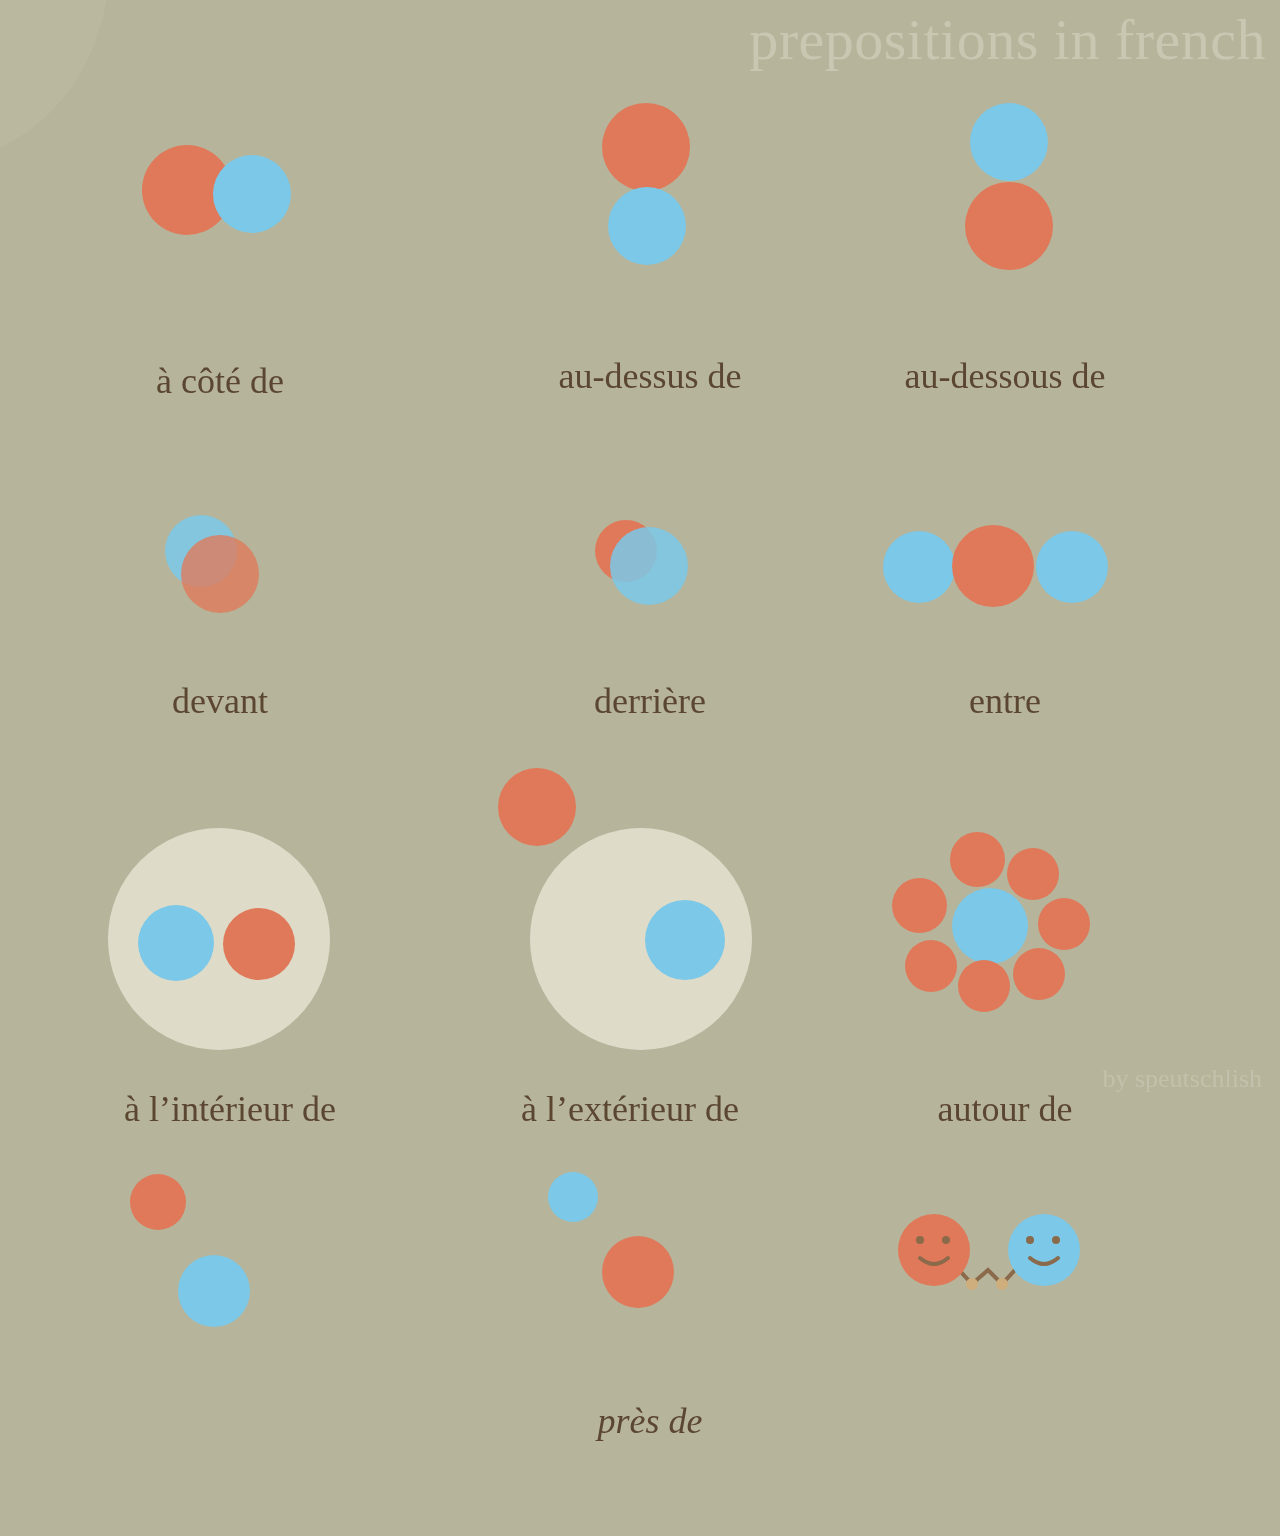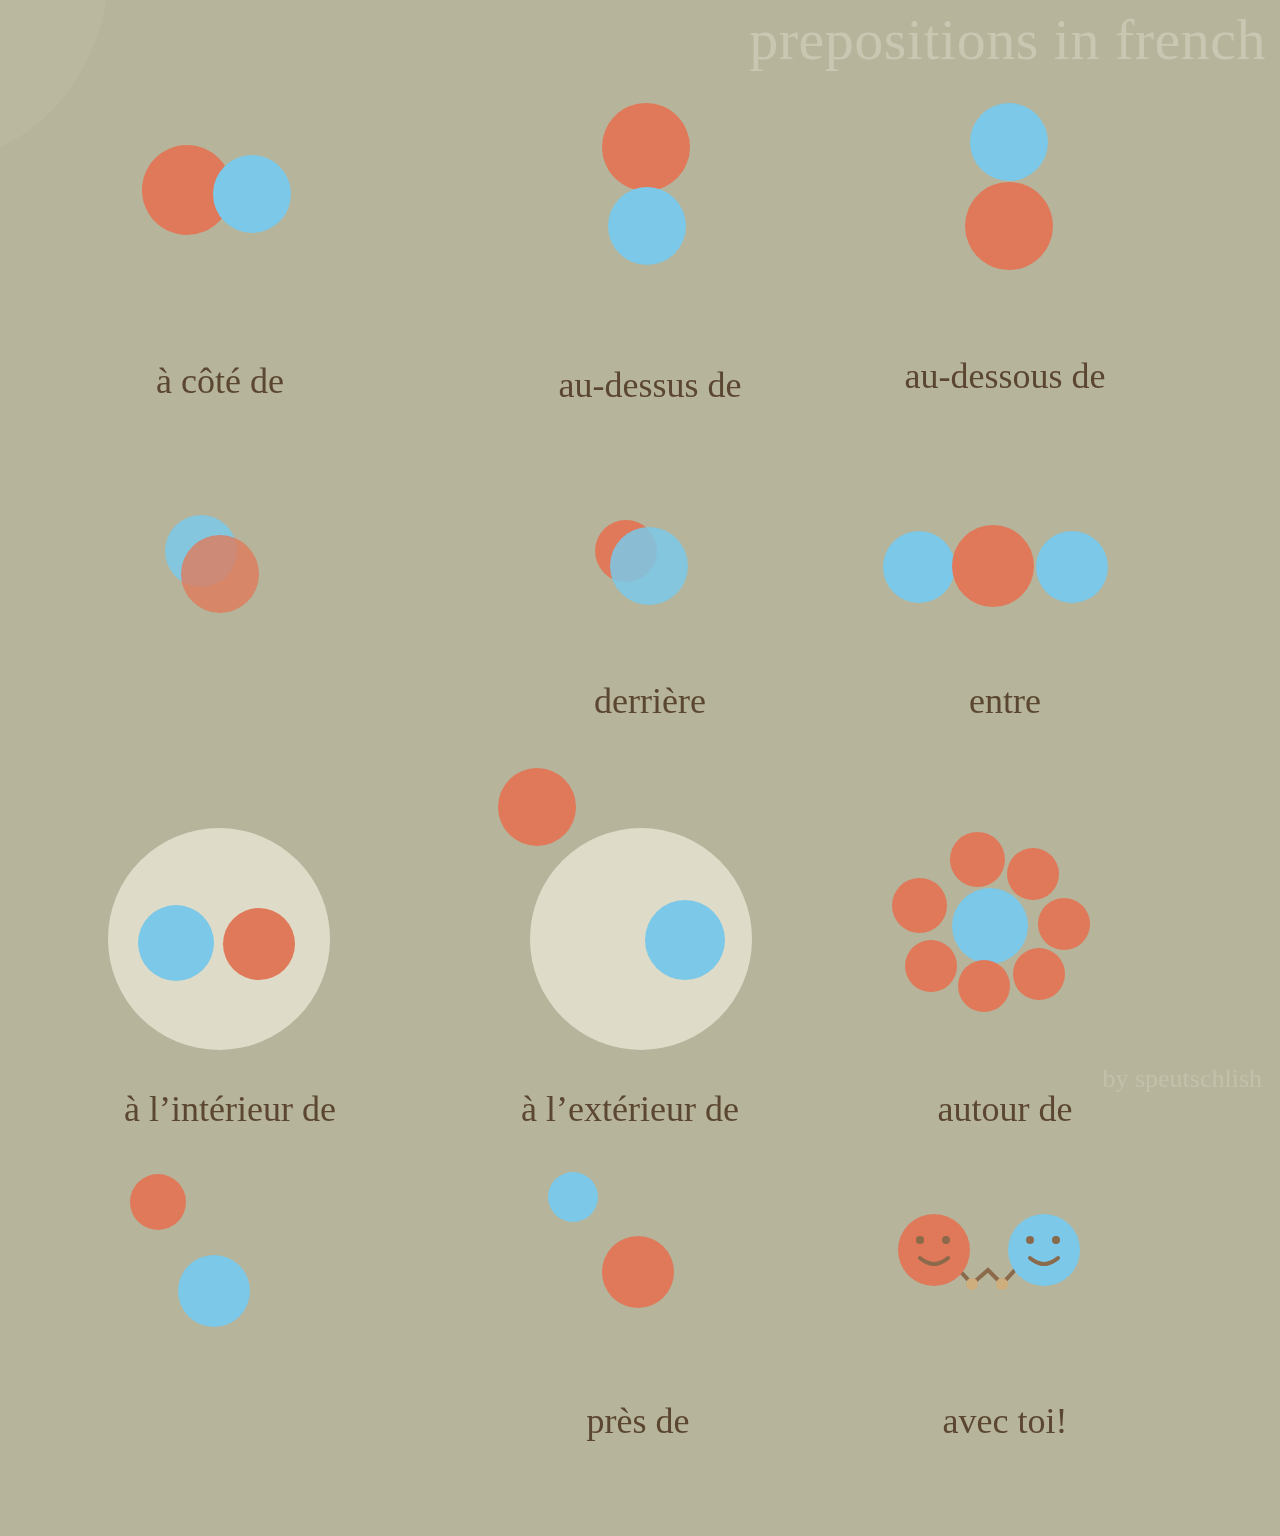--- a/index.html
+++ b/index.html
@@ -89,36 +89,37 @@
     </div>
   </div>
   <div class="label" style="left:80px; top:360px; width:280px;">à côté de</div>
 
   <div class="cell" style="left:510px; top:90px; width:280px; height:200px;">
     <div class="art">
       <div class="dot orange" style="left:92px; top:13px; width:88px; height:88px;"></div>
       <div class="dot blue" style="left:98px; top:97px; width:78px; height:78px;"></div>
     </div>
   </div>
-  <div class="label" style="left:500px; top:364px; width:300px;">au-dessus de</div>
+  <div class="label" style="left:500px; top:355px; width:300px;">au-dessus de</div>
 
   <div class="cell" style="left:865px; top:90px; width:280px; height:200px;">
     <div class="art">
       <div class="dot blue" style="left:105px; top:13px; width:78px; height:78px;"></div>
       <div class="dot orange" style="left:100px; top:92px; width:88px; height:88px;"></div>
     </div>
   </div>
   <div class="label" style="left:855px; top:355px; width:300px;">au-dessous de</div>
 
   <div class="cell" style="left:80px; top:500px; width:280px; height:140px;">
     <div class="art">
       <div class="dot blue-tr" style="left:85px; top:15px; width:72px; height:72px;"></div>
       <div class="dot orange-tr" style="left:101px; top:35px; width:78px; height:78px;"></div>
     </div>
   </div>
+  <div class="label" style="left:80px; top:680px; width:280px;">devant</div>
 
   <div class="cell" style="left:510px; top:500px; width:280px; height:140px;">
     <div class="art">
       <div class="dot orange" style="left:85px; top:20px; width:62px; height:62px;"></div>
       <div class="dot blue-tr" style="left:100px; top:27px; width:78px; height:78px;"></div>
     </div>
   </div>
   <div class="label" style="left:500px; top:680px; width:300px;">derrière</div>
 
   <div class="cell" style="left:865px; top:500px; width:280px; height:140px;">
@@ -168,21 +169,21 @@
       <div class="dot blue" style="left:98px; top:95px; width:72px; height:72px;"></div>
     </div>
   </div>
 
   <div class="cell" style="left:510px; top:1160px; width:280px; height:180px;">
     <div class="art">
       <div class="dot blue" style="left:38px; top:12px; width:50px; height:50px;"></div>
       <div class="dot orange" style="left:92px; top:76px; width:72px; height:72px;"></div>
     </div>
   </div>
-  <div class="label" style="left:488px; top:1400px; width:300px;">près de</div>
+  <div class="label" style="left:500px; top:1400px; width:300px;font-style:italic;">près de</div>
 
   <div class="cell" style="left:880px; top:1200px; width:240px; height:130px;">
     <div class="art">
       <svg width="240" height="130">
         <path d="M 68 58 L 92 84 L 108 70 L 122 84 L 146 58" stroke="#8a6a4a" stroke-width="4" fill="none"></path>
         <circle cx="92" cy="84" r="6" fill="#cfae7e"></circle>
         <circle cx="122" cy="84" r="6" fill="#cfae7e"></circle>
       </svg>
       <div class="dot orange" style="left:18px; top:14px; width:72px; height:72px;">
         <div class="face-feat" style="left:18px; top:22px; width:8px; height:8px;"></div>
@@ -193,17 +194,16 @@
       </div>
       <div class="dot blue" style="left:128px; top:14px; width:72px; height:72px;">
         <div class="face-feat" style="left:18px; top:22px; width:8px; height:8px;"></div>
         <div class="face-feat" style="left:44px; top:22px; width:8px; height:8px;"></div>
         <svg width="72" height="72" style="left:0; top:0;">
           <path d="M 22 44 Q 36 56 50 44" stroke="#8a6a4a" stroke-width="4" fill="none" stroke-linecap="round"></path>
         </svg>
       </div>
     </div>
   </div>
-  <div class="label" style="left:855px; top:1400px; width:300px;">avec toi!</div>
 
   <div class="credit">by speutschlish</div>
 
 </div>
 
 </body></html>

